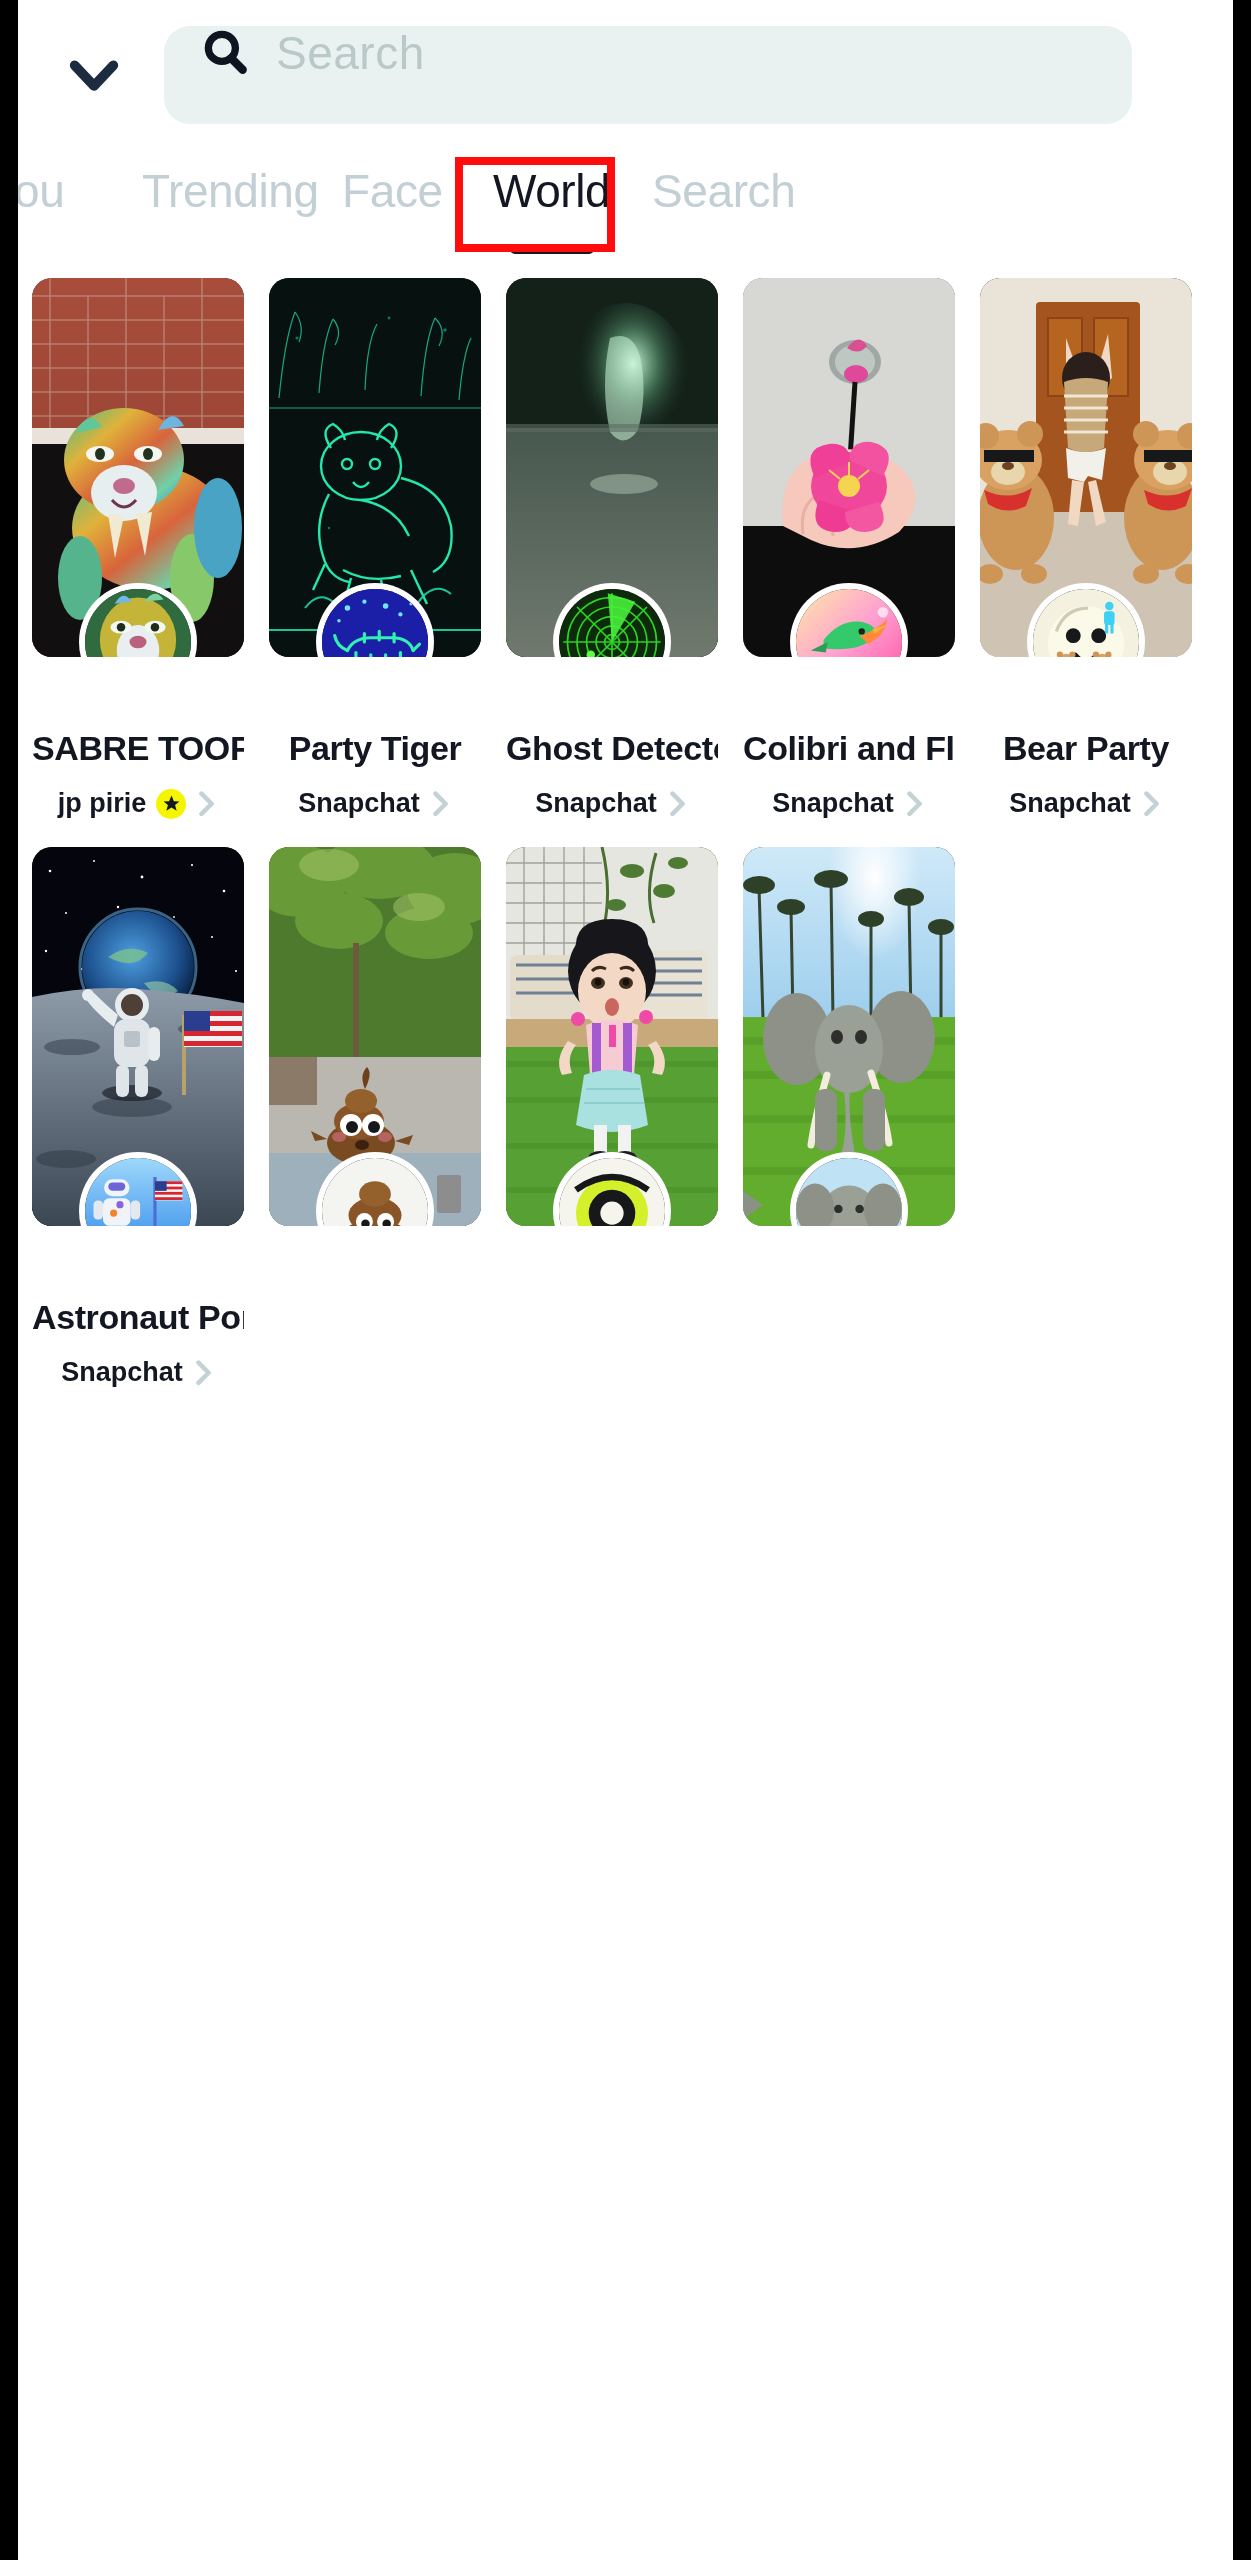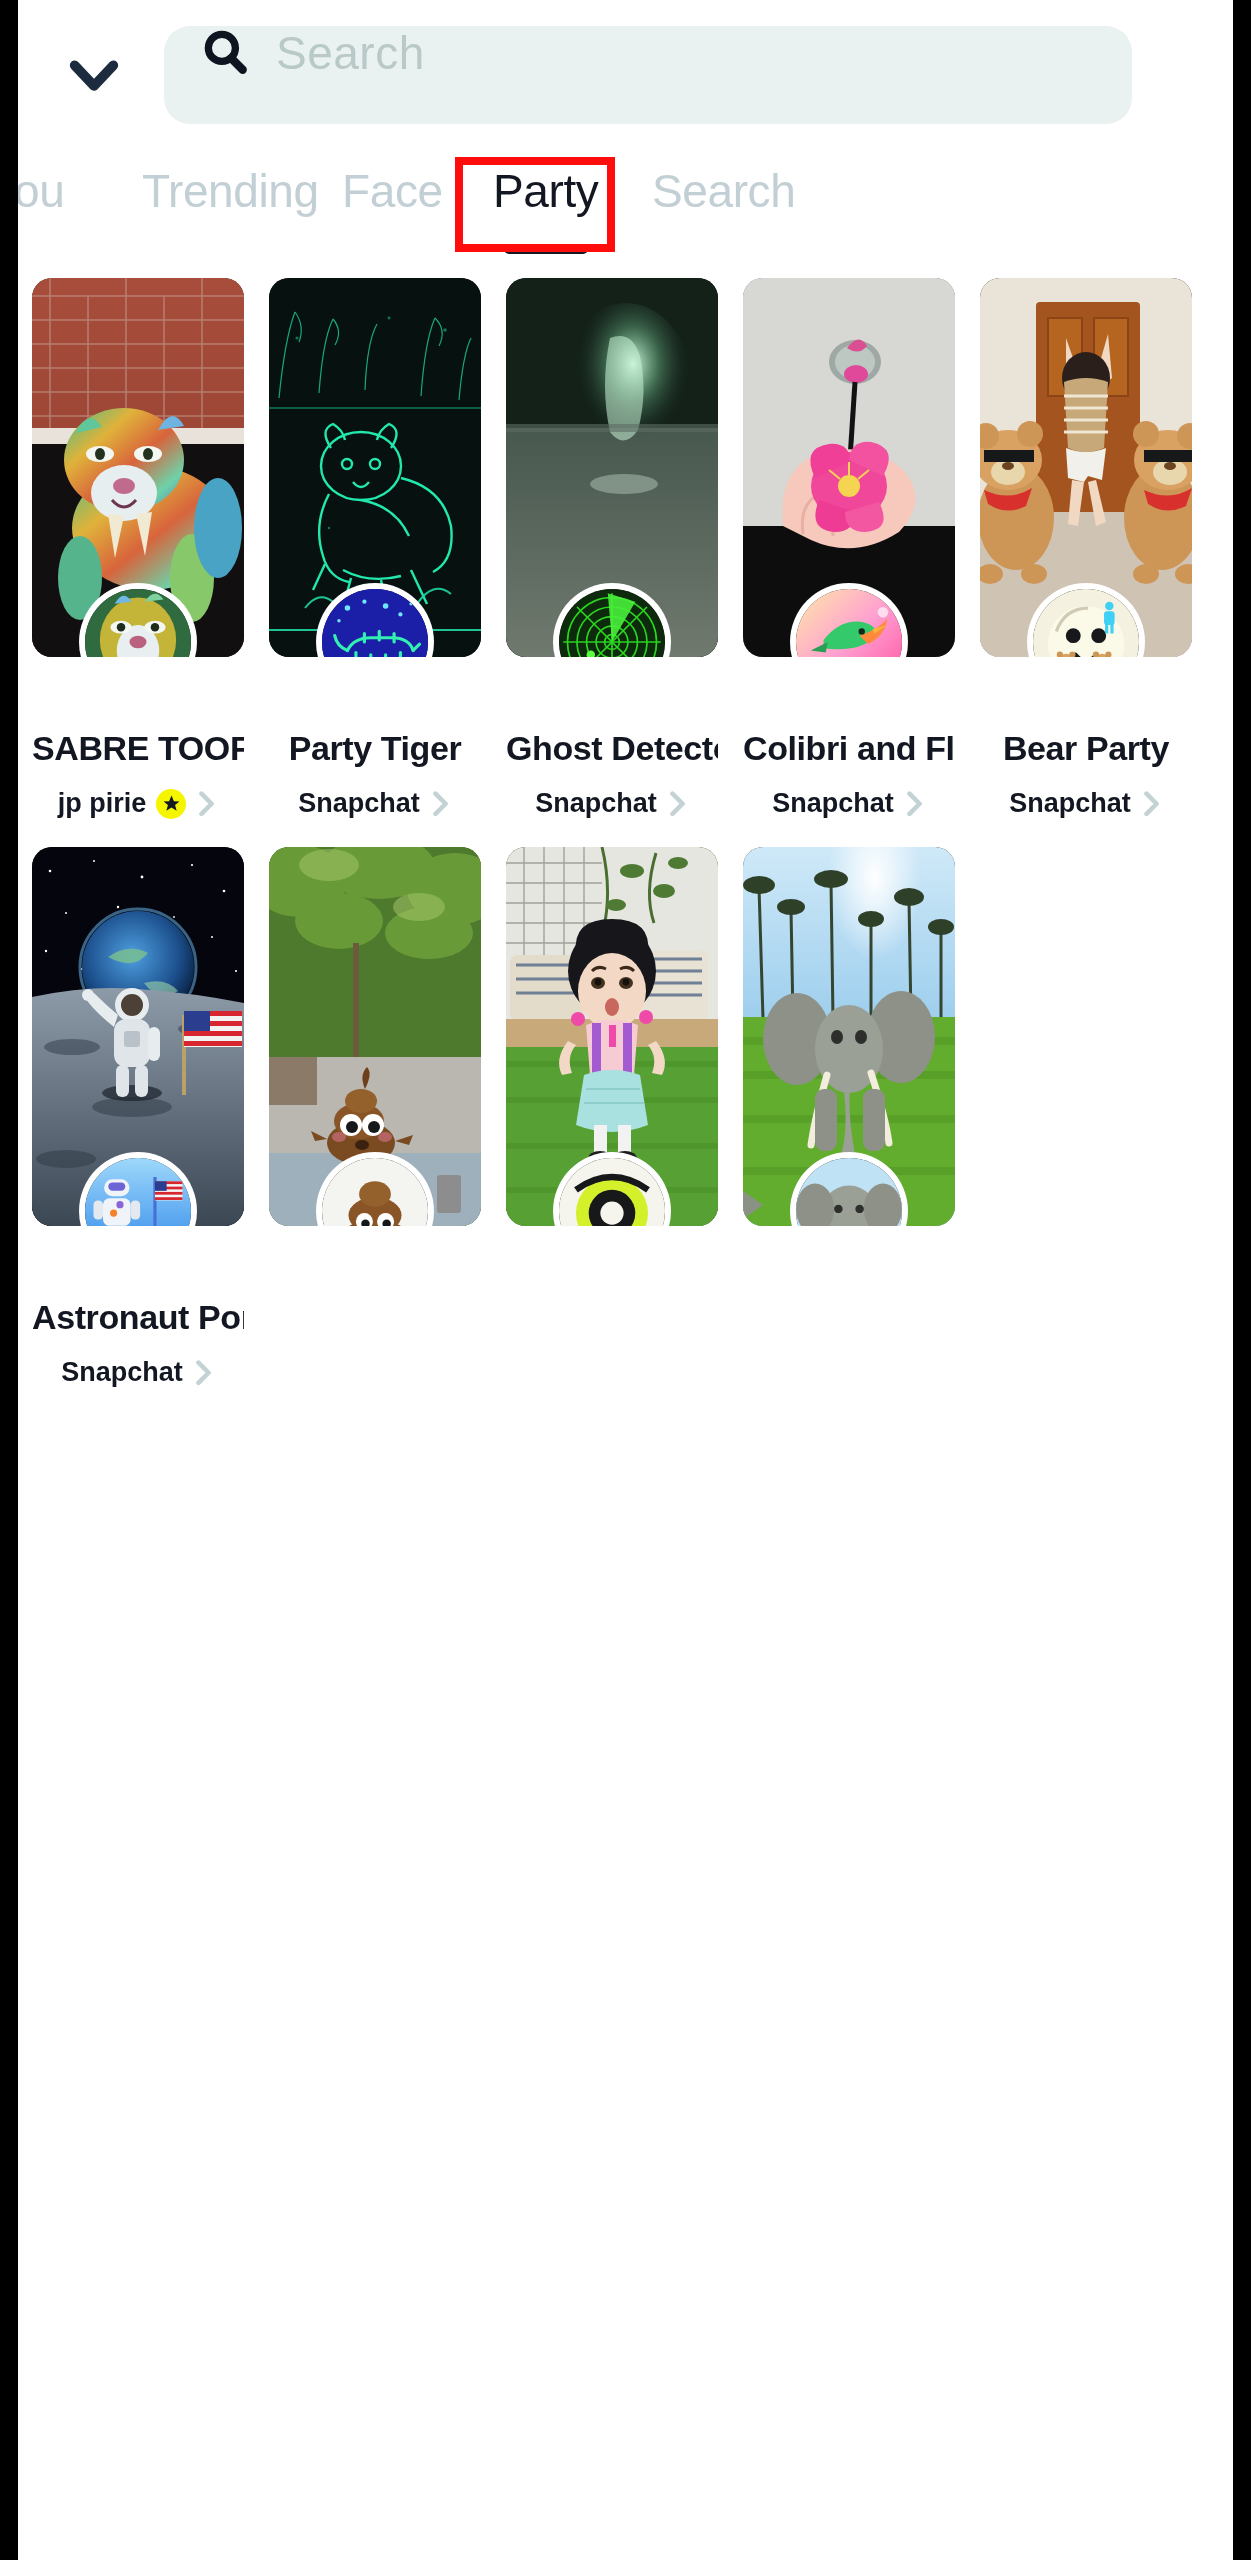--- a/index.html
+++ b/index.html
@@ -178,21 +178,21 @@
       </span>
       <span class="search-placeholder">Search</span>
     </div>
   </div>
 
   <div class="tabs">
     <div class="tab t-you">ou</div>
     <div class="tab t-trending">Trending</div>
     <div class="tab t-face">Face</div>
     <div class="tab t-world active">
-      <span>Party</span>
+      <span>World</span>
       <span class="tab-underline"></span>
     </div>
     <div class="tab t-music">Search</div>
     <div class="red-box"></div>
   </div>
 
   <div class="grid">
 
     <div class="card">
       <div class="thumb">

